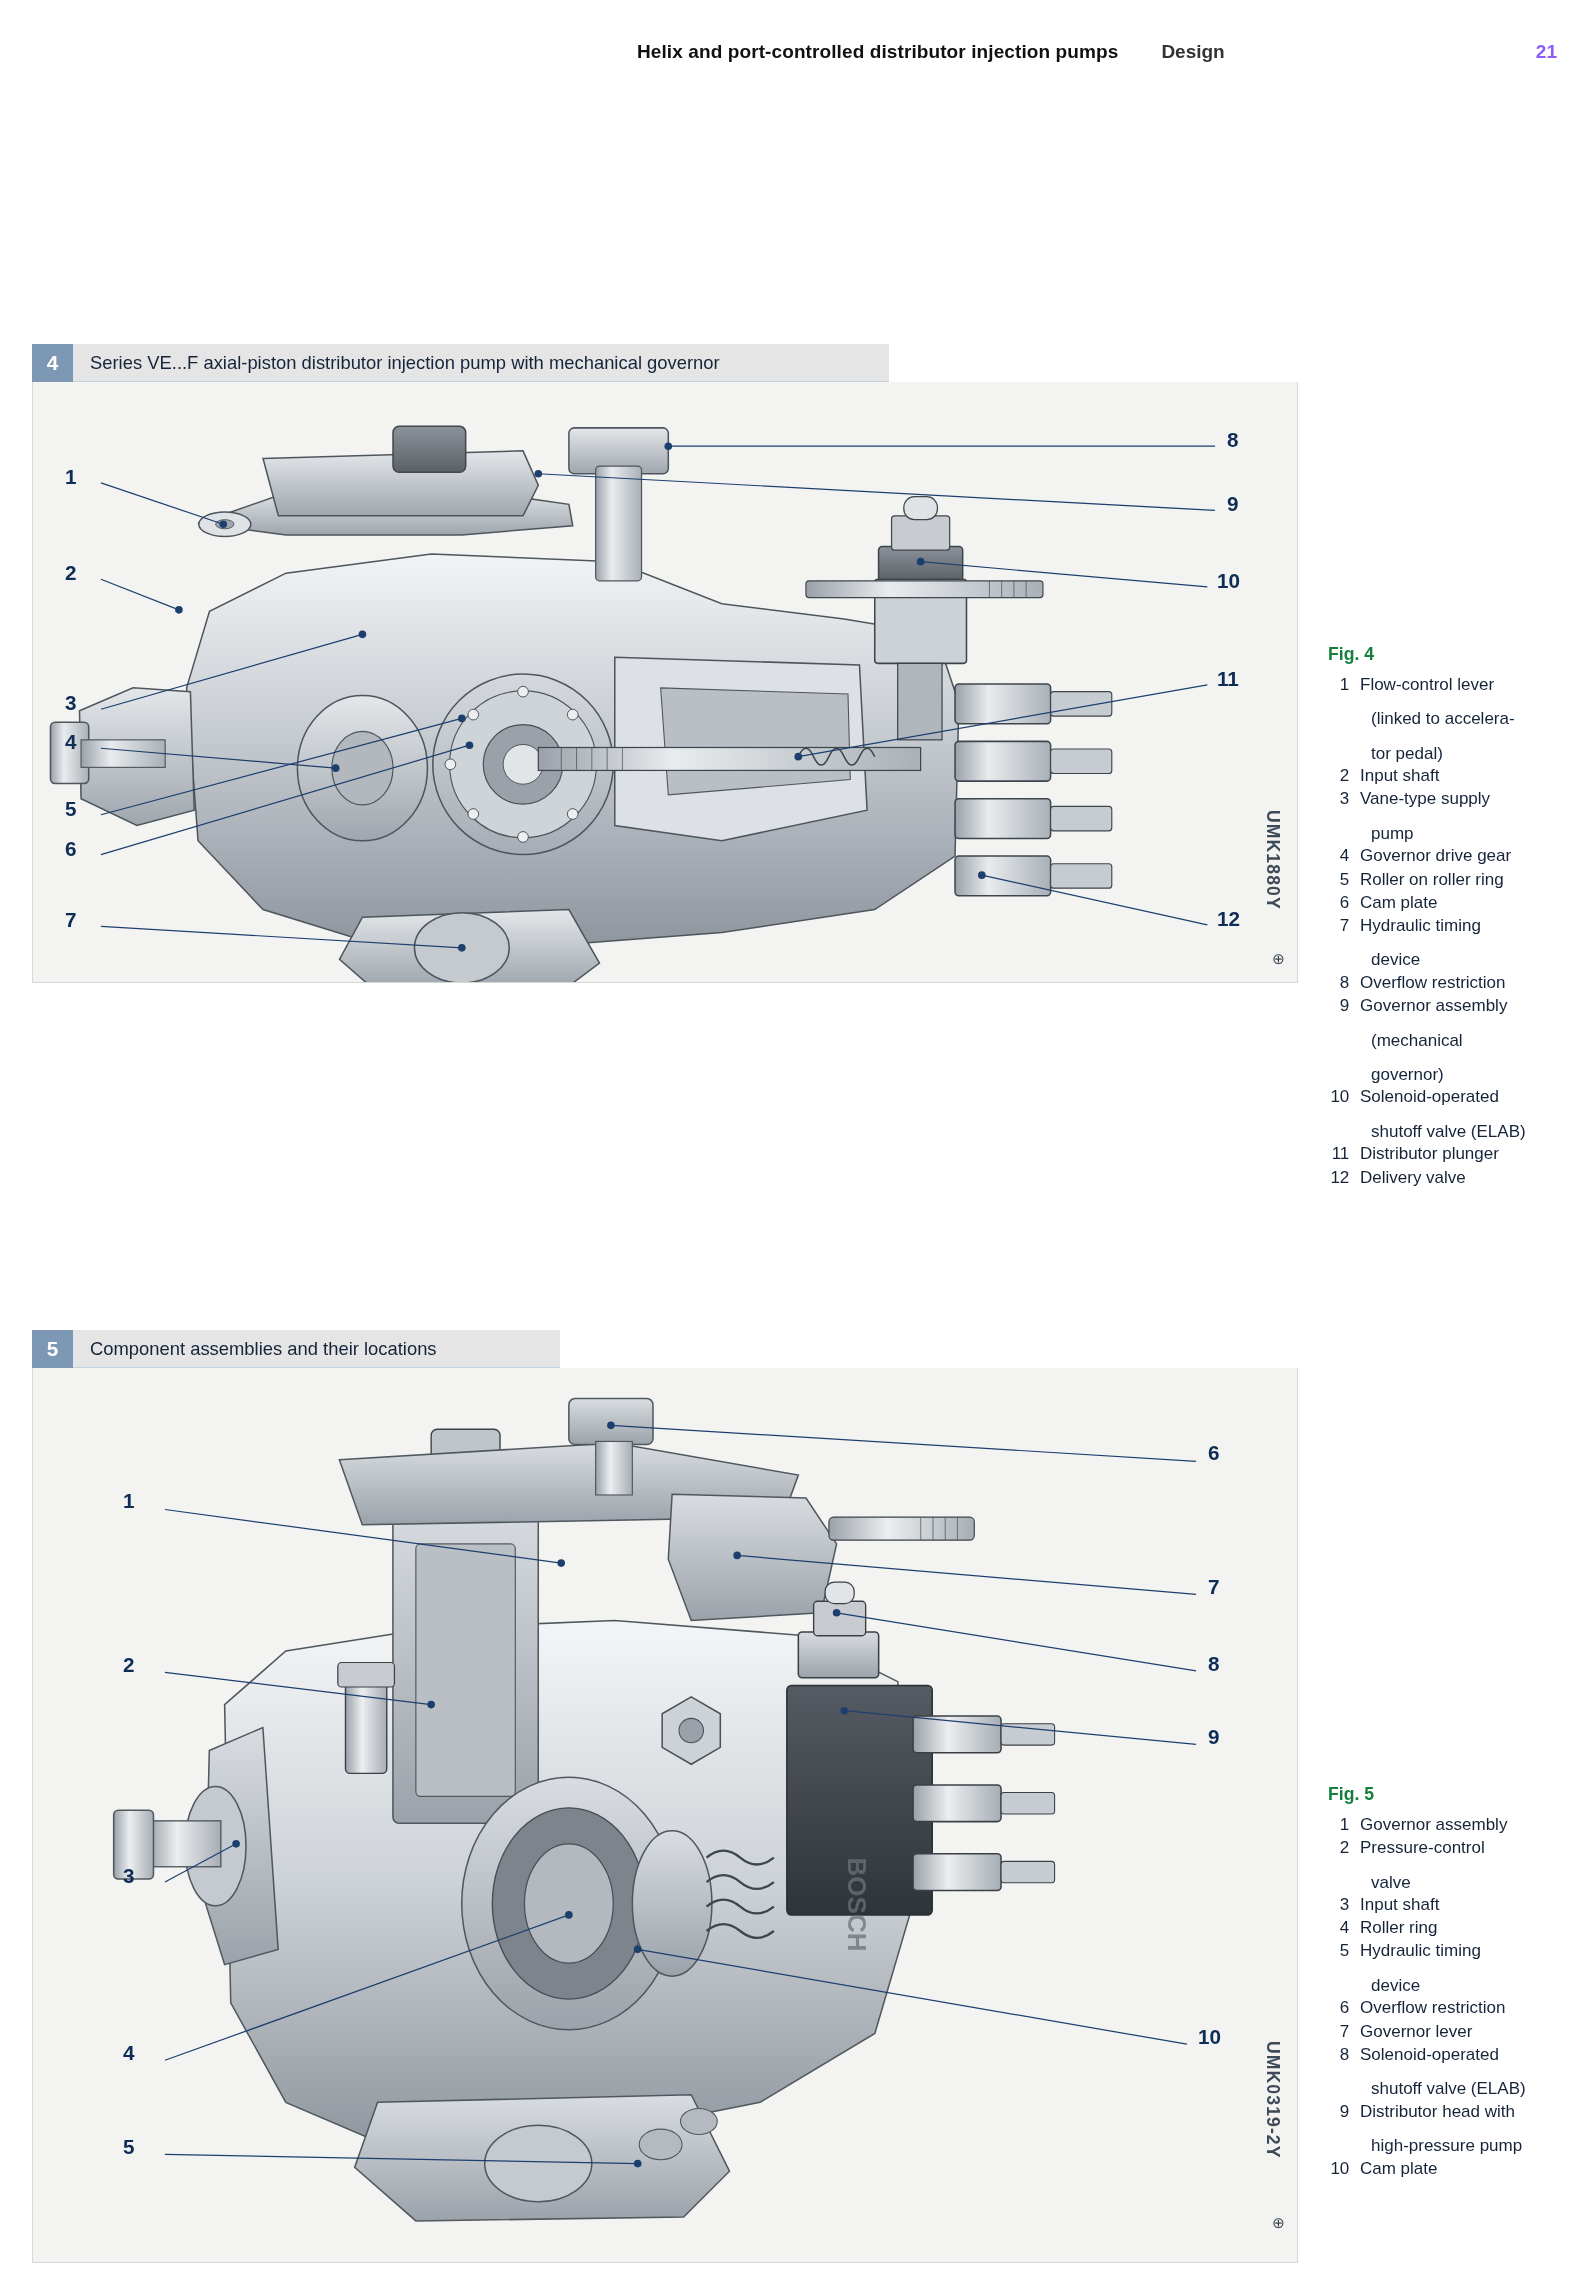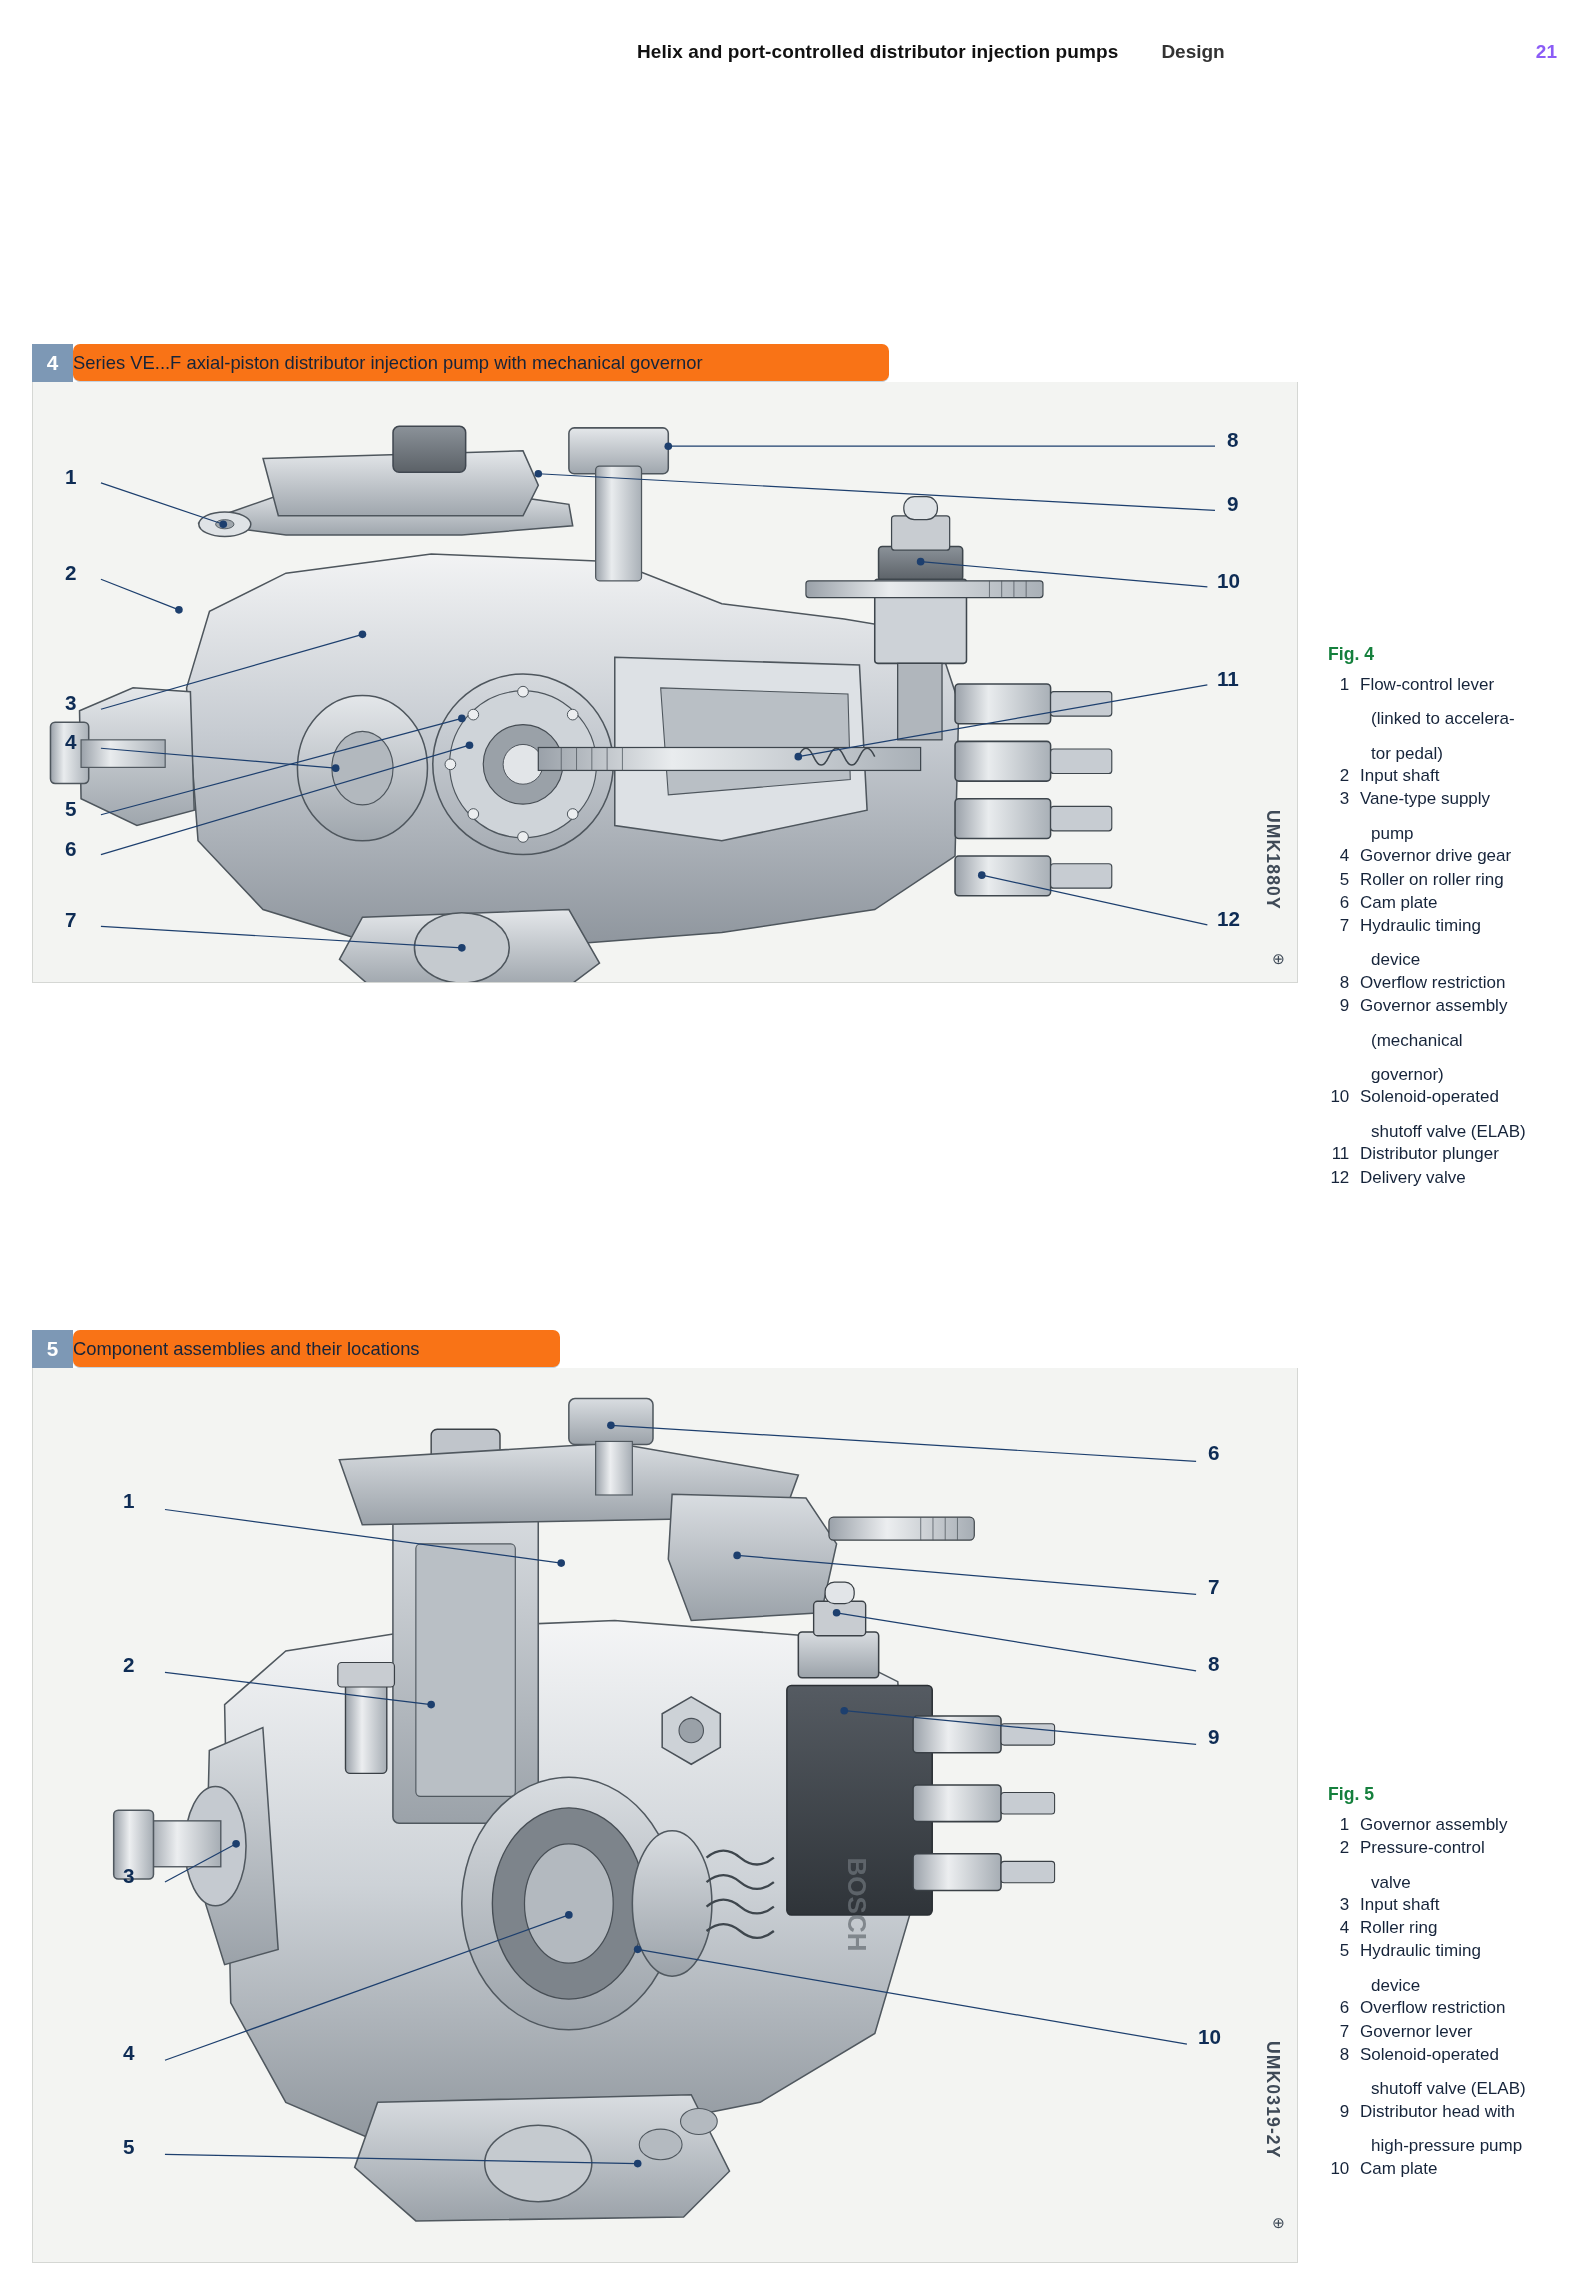--- a/index.html
+++ b/index.html
@@ -74,27 +74,27 @@
     background: #7d98b5;
     color: #ffffff;
     font-size: 20.7px;
     font-weight: bold;
     display: flex;
     align-items: center;
     justify-content: center;
   }
   .fig-caption-text {
     flex: 1;
-    background: #f97316;
+    background: #e5e5e5;
     display: flex;
     align-items: center;
+    padding-left: 17px;
     font-size: 18.4px;
     color: #16243a;
     border-bottom: 0.8px solid #c3d2e0;
-    border-radius: 7px;
   }
   .fig-image-area {
     position: relative;
     width: 1266px;
     background: #f3f4f2;
     border-left: 0.8px solid #d5d7d4;
     border-right: 0.8px solid #d5d7d4;
     border-bottom: 0.8px solid #d5d7d4;
     overflow: hidden;
   }

